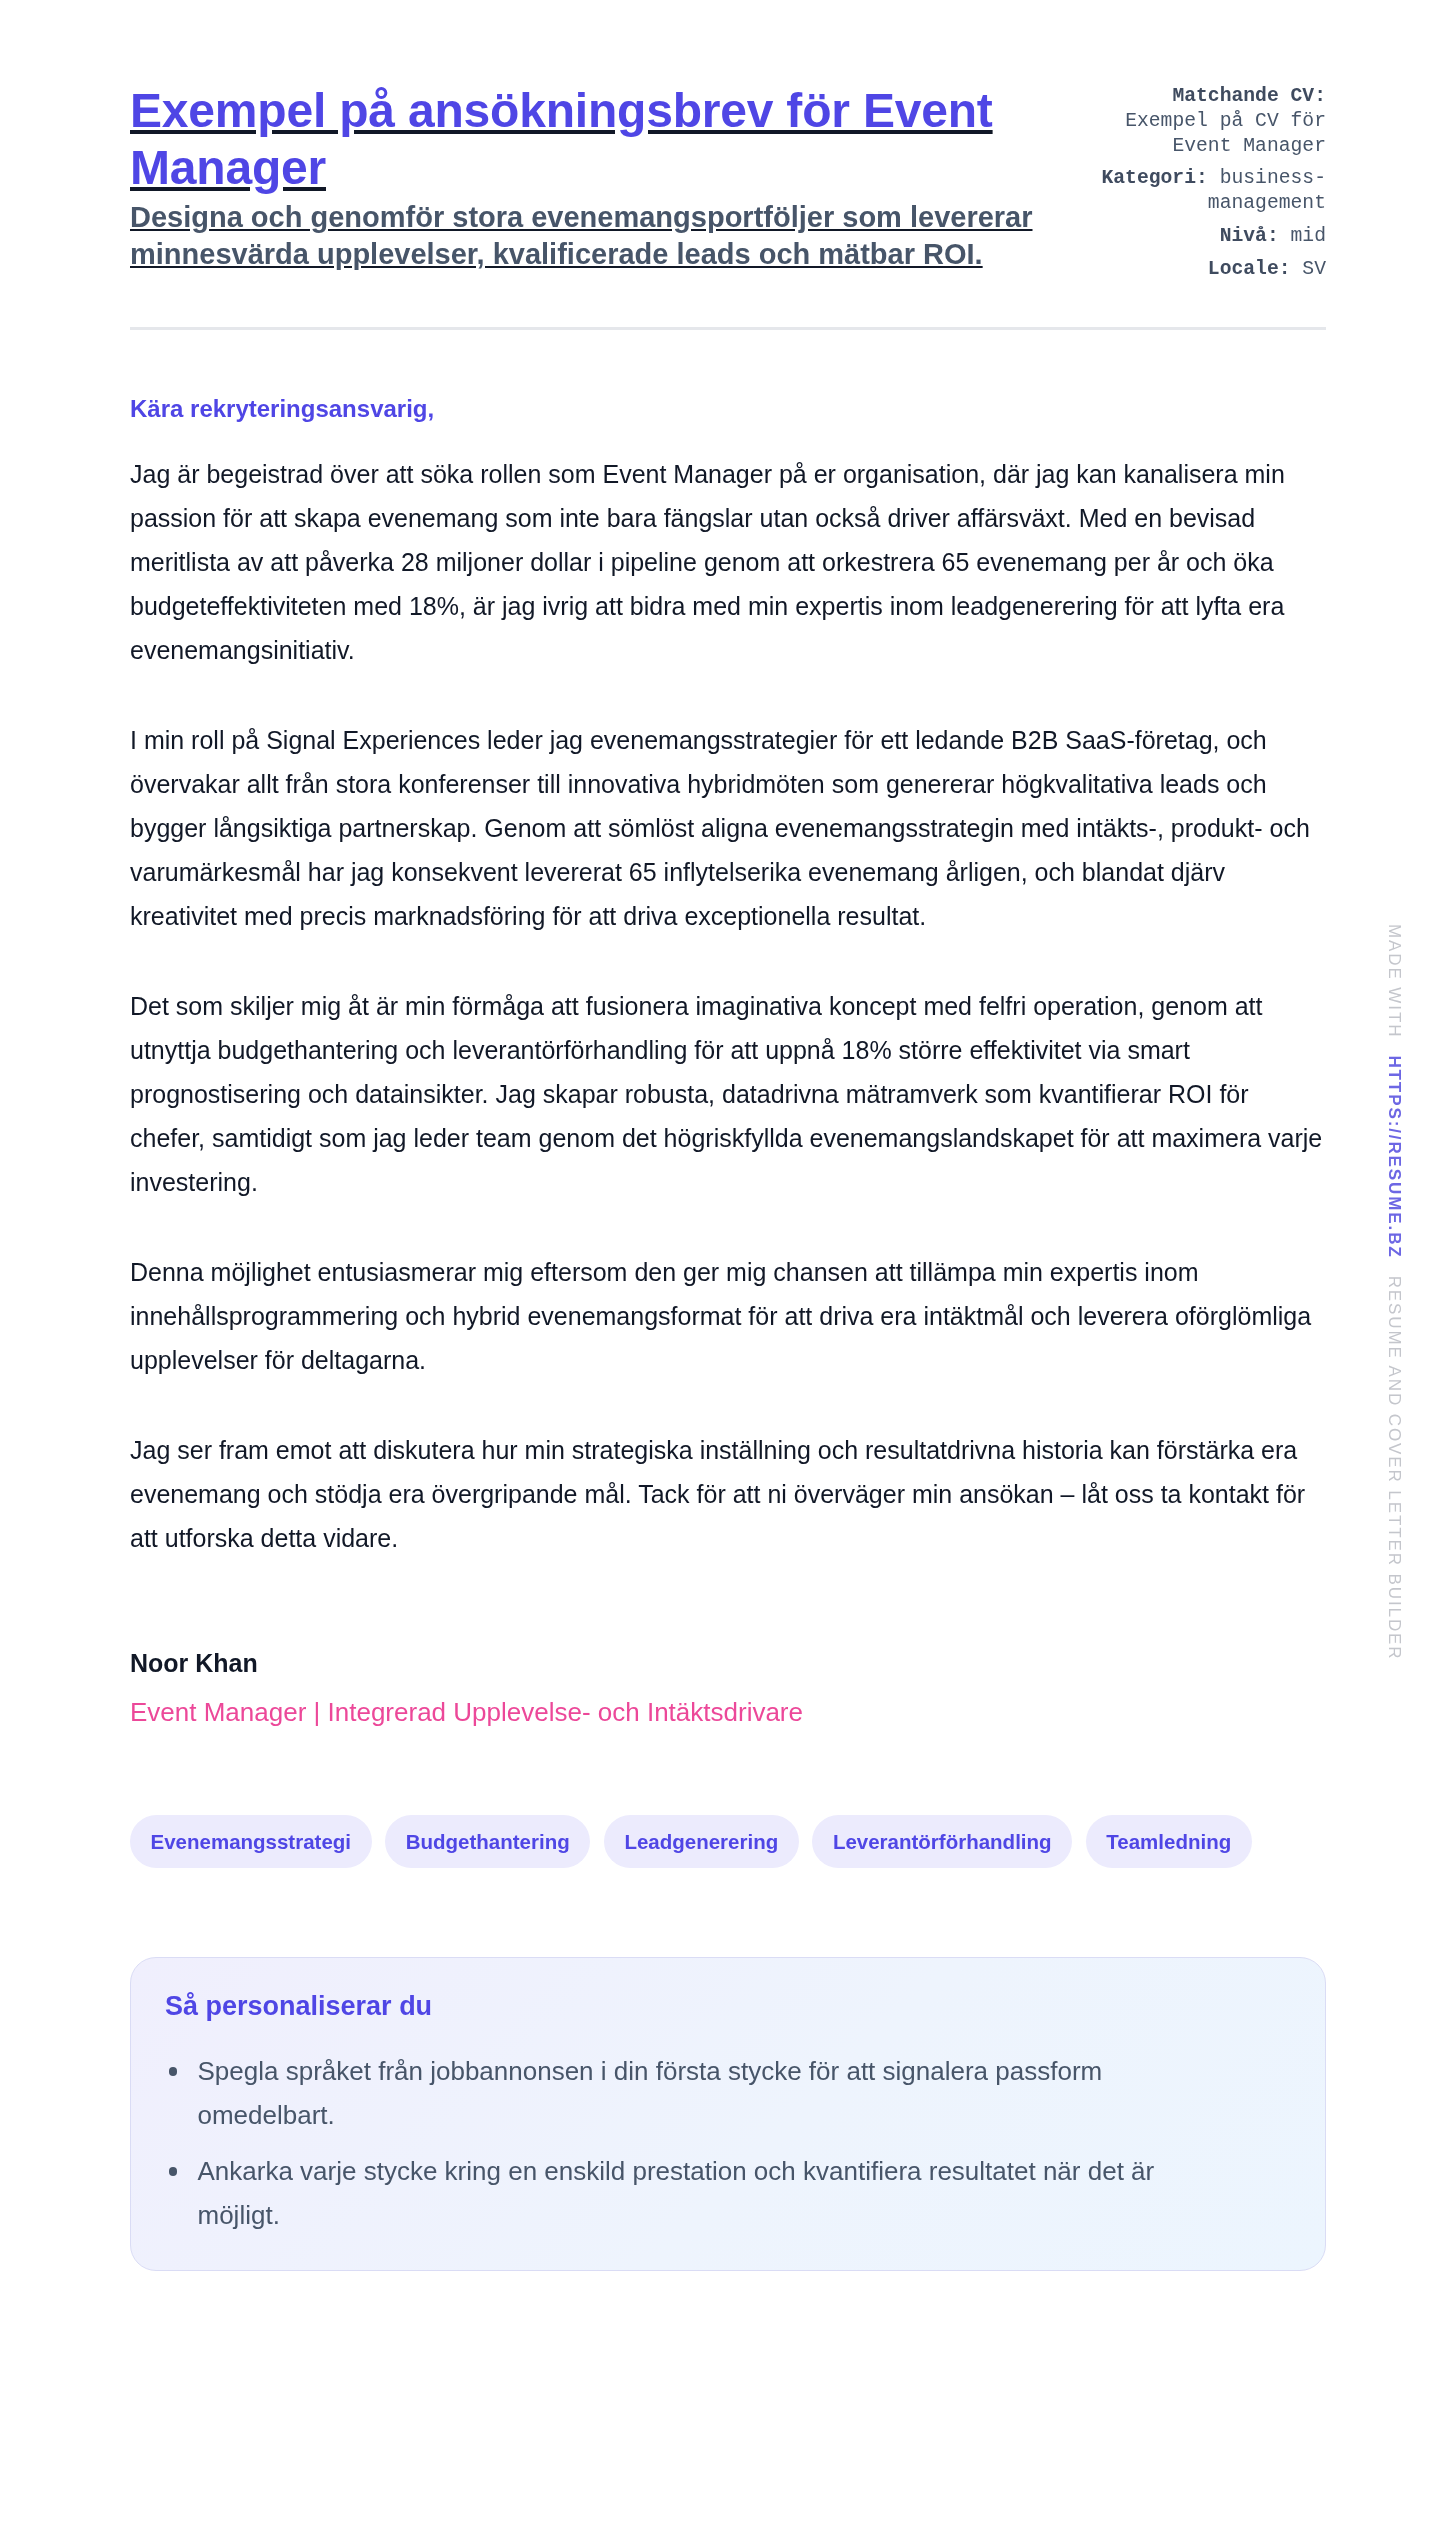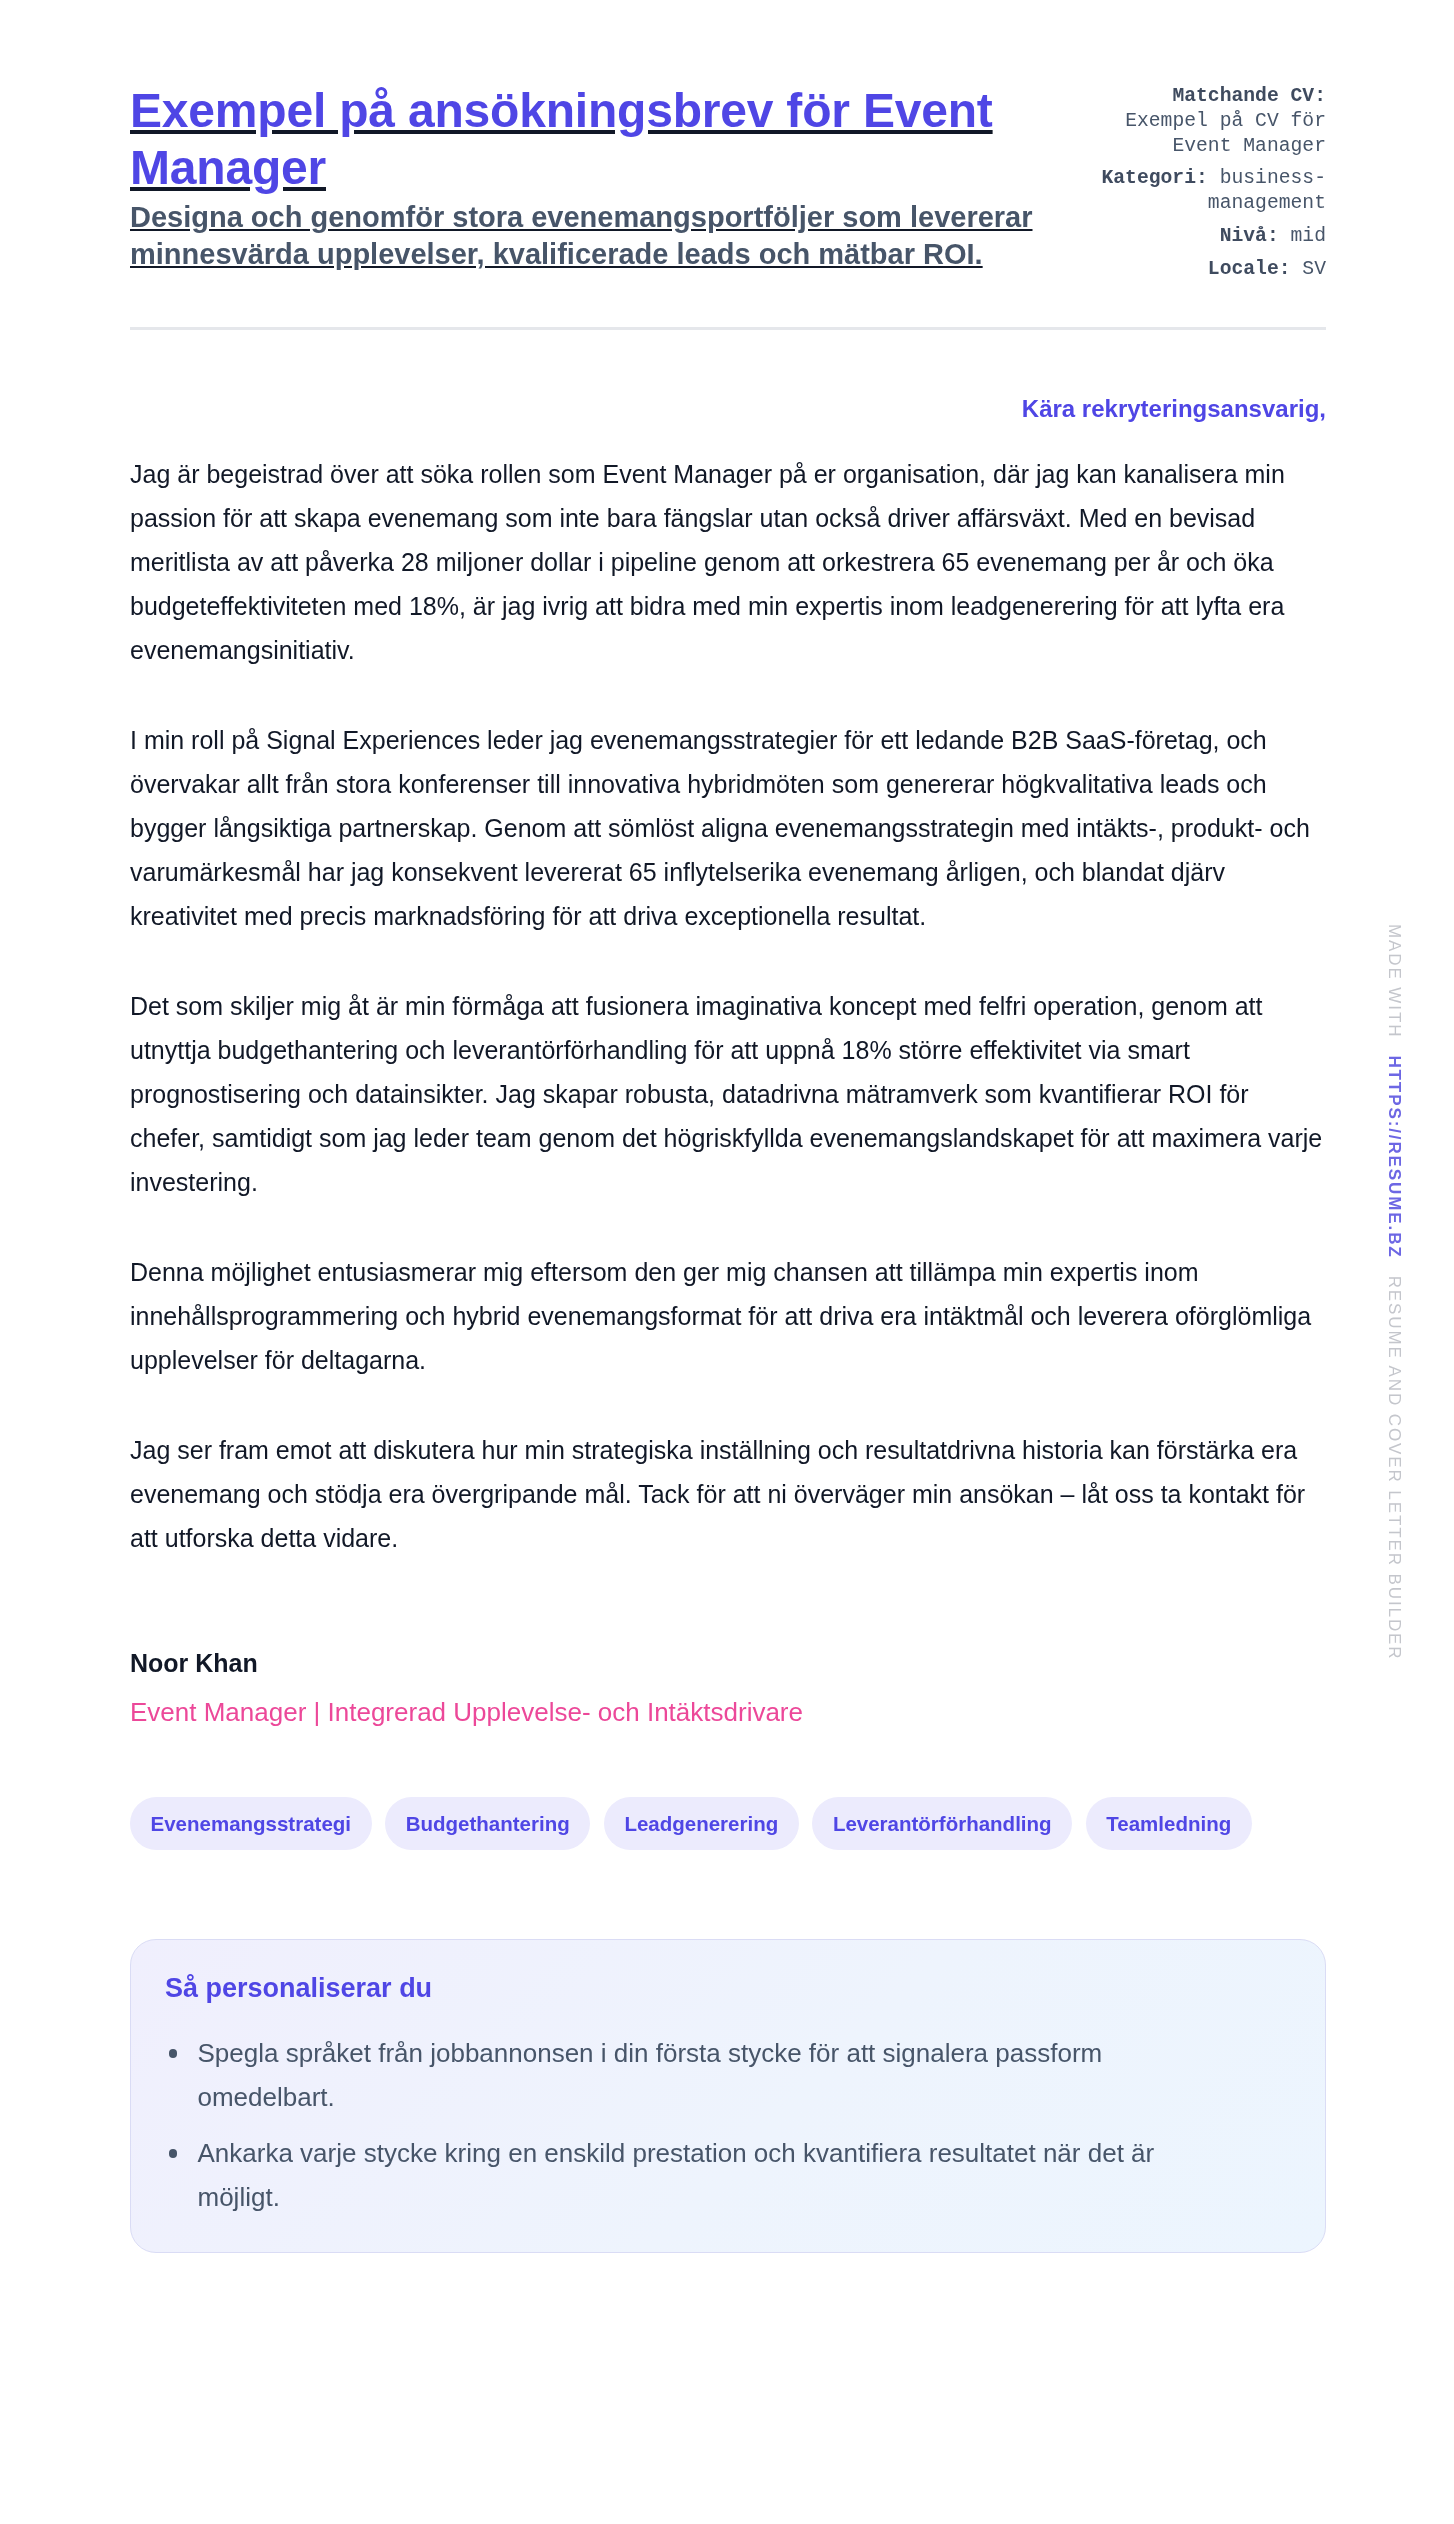--- a/index.html
+++ b/index.html
@@ -19,30 +19,30 @@
   .subtitle {
     margin: 3.4px 0 0 0; font-size: 29px; line-height: 37px; font-weight: 700;
     color: #475569; width: 907px;
   }
   .meta { width: 231px; text-align: right; font-size: 19.7px; line-height: 25px; color: #475569; padding-top: 1.7px; }
   .meta-row { margin-bottom: 7.7px; font-family: Liberation Mono, monospace; }
   .meta-key { font-weight: 700; color: #3f4b5f; }
 
   .divider { height: 2.6px; background: #e5e7eb; margin-top: 38px; }
 
-  .greeting { margin-top: 62px; font-size: 24px; font-weight: 700; color: #4f46e5; line-height: 34px; text-align: right; }
+  .greeting { margin-top: 62px; font-size: 24px; font-weight: 700; color: #4f46e5; line-height: 34px; }
 
   .body-para { margin: 26px 0 0 0; font-size: 25px; line-height: 44px; color: #111827; width: 1197px; }
   .body-para + .body-para { margin-top: 46px; }
 
   .signature { margin-top: 86px; }
   .sig-name { font-size: 25px; font-weight: 700; color: #111827; line-height: 34px; }
   .sig-title { margin-top: 15.4px; font-size: 26px; color: #ec4899; line-height: 34px; }
 
-  .tags { margin-top: 68px; display: flex; gap: 13.7px; }
+  .tags { margin-top: 86px; display: flex; gap: 13.7px; }
   .tag {
     background: #ecebfd; color: #4f46e5; font-size: 20.5px; font-weight: 600;
     height: 53px; line-height: 53px; padding: 0 20.5px; border-radius: 26.5px;
     white-space: nowrap;
   }
 
   .tips {
     margin-top: 89px; border: 1.7px solid #dadcf5; border-radius: 26px;
     background: linear-gradient(135deg, #f0effd 0%, #eef4fd 55%, #ecf5fe 100%);
     padding: 29px 34px 32.5px 34px; width: 1126px;

